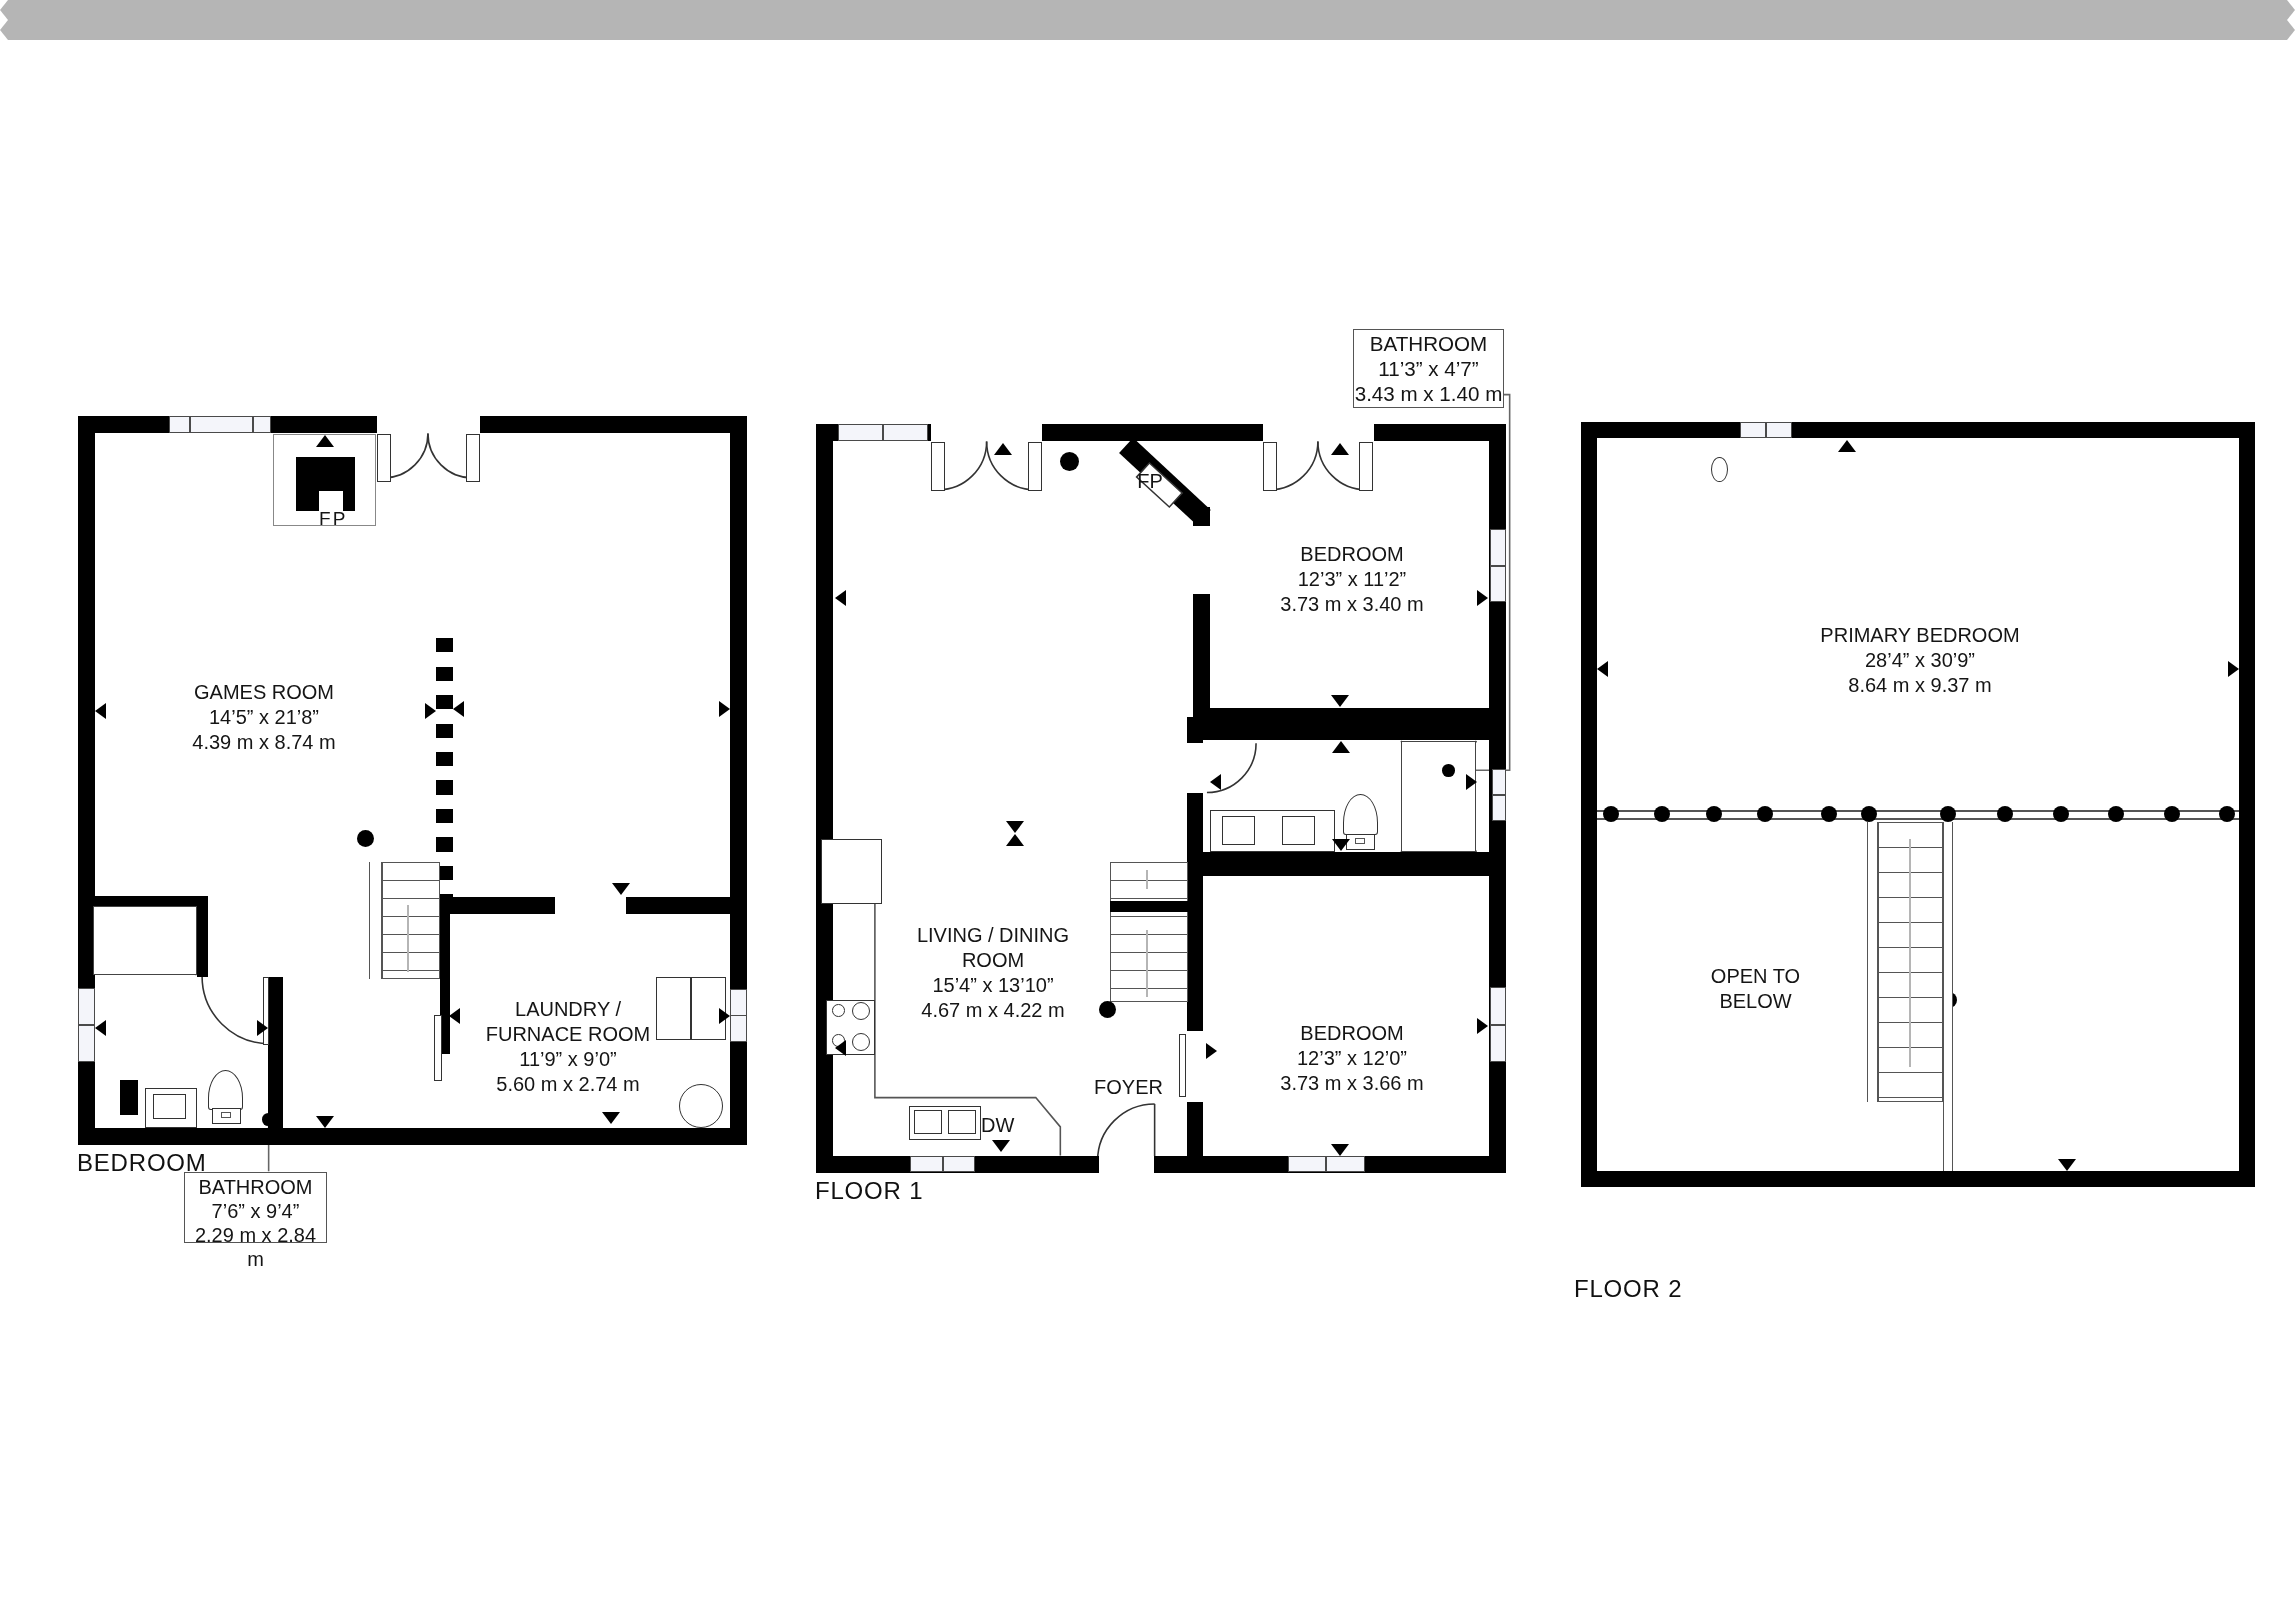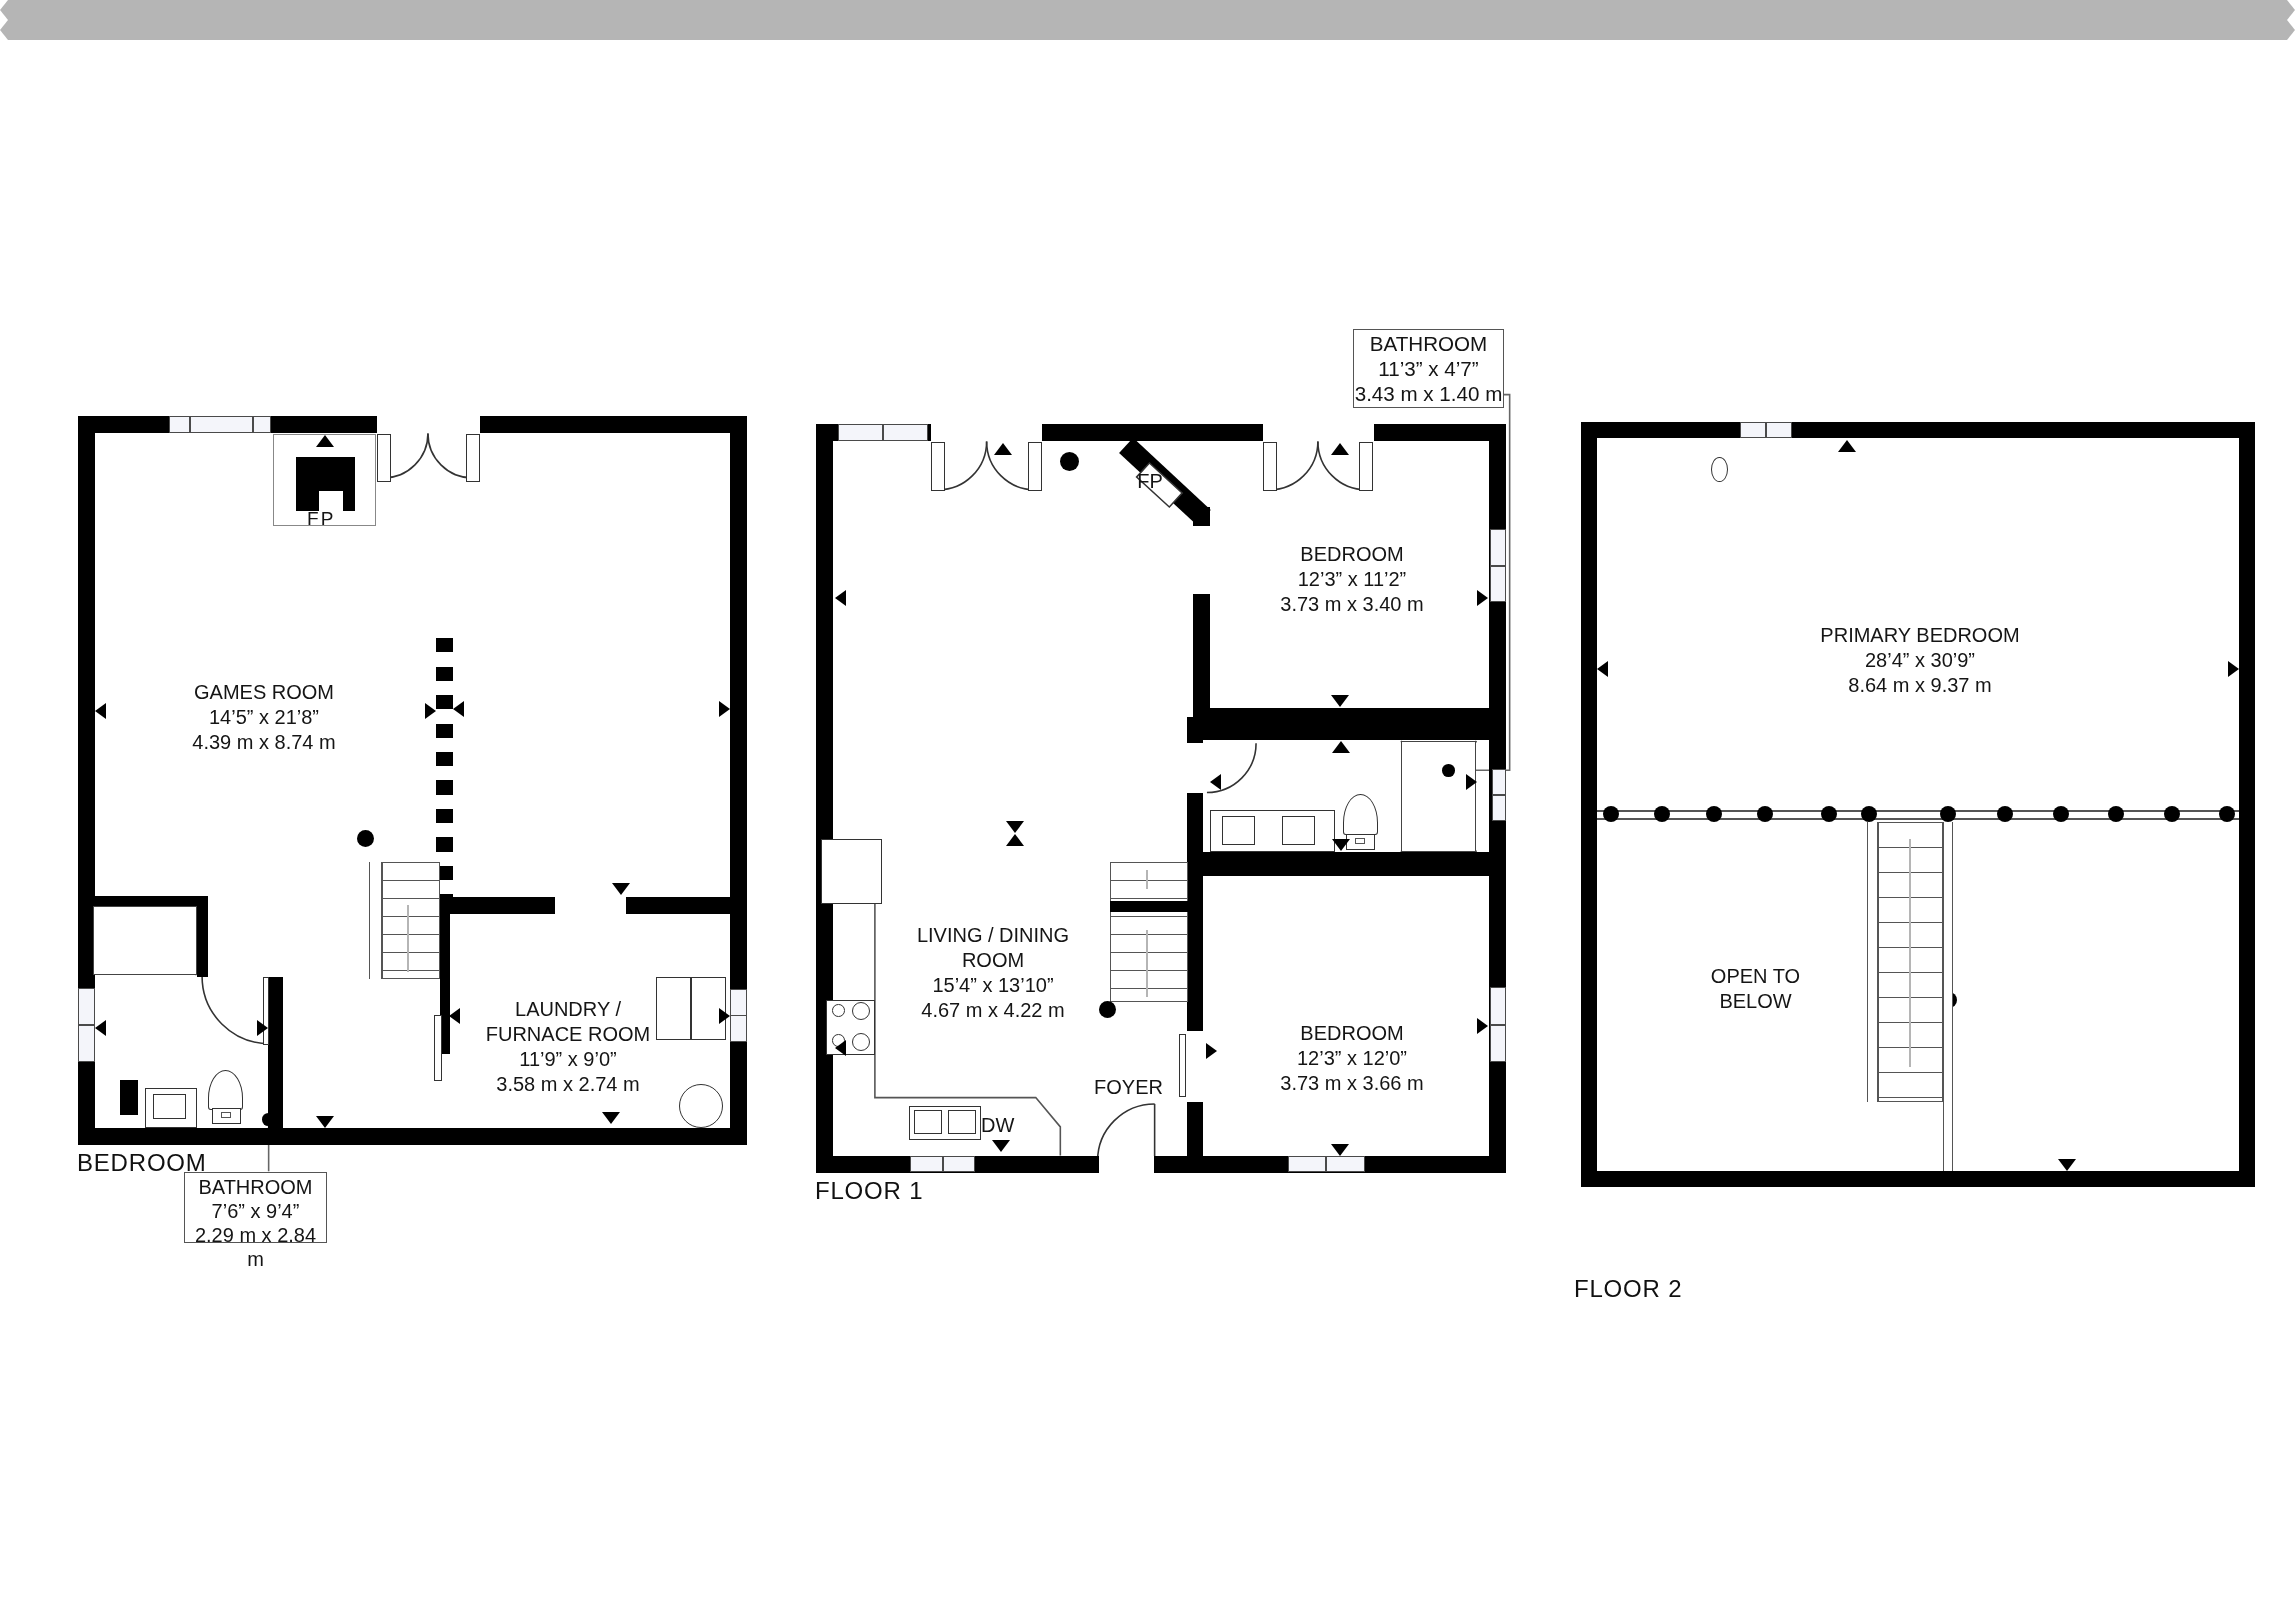--- a/index.html
+++ b/index.html
@@ -104,21 +104,21 @@
     </div>
   <div class="win" style="left:730px;top:989px;width:16.6px;height:53px">
       <div class="mullh" style="top:24.6px"></div>
     </div>
   <div class="fix" style="left:434px;top:1015px;width:8px;height:66px"></div>
   <div class="fix" style="left:263px;top:977px;width:6.3px;height:68px"></div>
 
   <div class="box" style="left:273px;top:434px;width:103px;height:92px;border-color:#888"></div>
   <div class="blk" style="left:296px;top:457px;width:59px;height:54px"></div>
   <div class="gap" style="left:319px;top:491px;width:24px;height:20px"></div>
-  <div class="lbl small" style="left:288px;top:507px;width:63px;letter-spacing:-1.6px">F P</div>
+  <div class="lbl small" style="left:300px;top:507px;width:63px;letter-spacing:-1.6px">F P</div>
 
   <div class="rail" style="left:369px;top:862px;width:12.7px;height:117px"></div>
   <div class="steps" style="left:382px;top:862px;width:58px;height:117px;background-size:100% 117px"></div>
   <div class="gline" style="left:407px;top:905px;width:1.6px;height:67px"></div>
   <div class="gu" style="left:400px;top:894px"></div>
 
   <div class="fix" style="left:93px;top:906px;width:104px;height:69px;border-color:#444"></div>
   <div class="fix" style="left:145px;top:1088px;width:52px;height:40px"></div>
   <div class="fix" style="left:153px;top:1094px;width:33px;height:25px"></div>
   <div class="fix" style="left:208px;top:1070px;width:35px;height:40px;border-radius:50% 50% 8% 8% / 70% 70% 8% 8%"></div>
@@ -145,21 +145,21 @@
   <div class="dot" style="left:262px;top:1113px;width:12.7px;height:12.7px"></div>
 
   <div class="lbl" style="left:145px;top:680px;width:238px">
     <div>GAMES ROOM</div>
     <div>14’5” x 21’8”</div>
     <div>4.39 m x 8.74 m</div>
   </div>
   <div class="lbl" style="left:465px;top:997px;width:206px">
     <div>LAUNDRY / FURNACE ROOM</div>
     <div>11’9” x 9’0”</div>
-    <div>3.58 m x 2.74 m</div>
+    <div>5.60 m x 2.74 m</div>
   </div>
   <div class="callout" style="left:184px;top:1172px;width:143px;height:71px">
     <div>BATHROOM</div>
     <div>7’6” x 9’4”</div>
     <div>2.29 m x 2.84 m</div>
   </div>
   <div class="floor-lbl" style="left:77px;top:1149px">BEDROOM</div>
 
   <div class="wall" style="left:816px;top:424px;width:690px;height:17.4px"></div>
   <div class="wall" style="left:816px;top:424px;width:17.4px;height:749px"></div>

